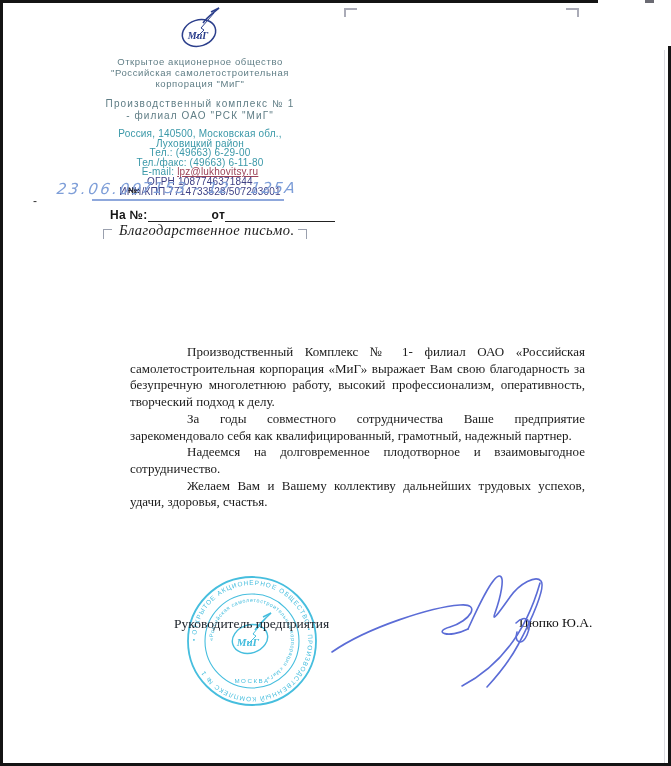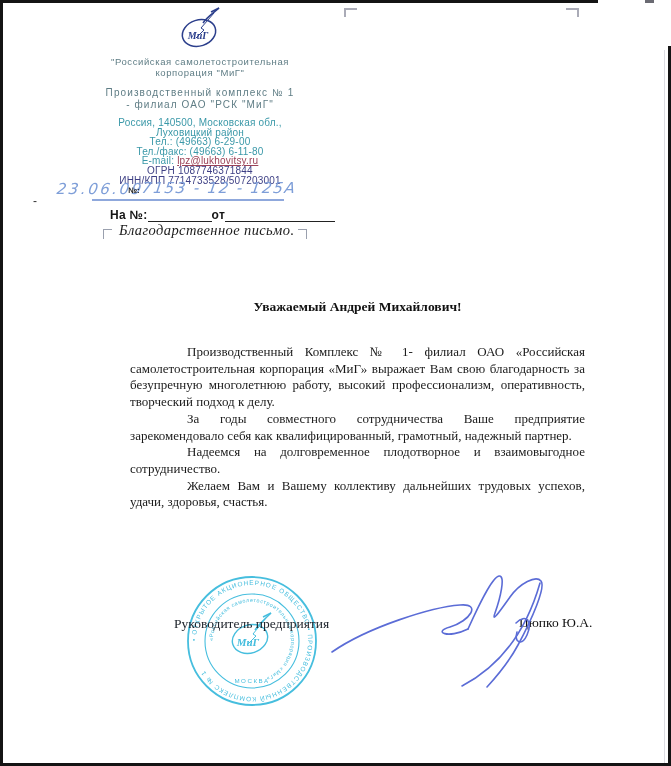--- a/index.html
+++ b/index.html
@@ -86,20 +86,21 @@
         <g fill="none" stroke="#2c3f8c" stroke-width="1.5">
           <ellipse cx="29" cy="28" rx="17" ry="13" transform="rotate(-18 29 28)"></ellipse>
           <path d="M 49 3 C 42 9 37 12 33 18"></path>
           <path d="M 49 3 L 41 7"></path>
           <path d="M 44 8 L 31 23 L 34 25 L 26 33" stroke-width="1"></path>
         </g>
         <text x="28" y="34" text-anchor="middle" font-family="Liberation Serif, serif" font-style="italic" font-weight="bold" font-size="10" fill="#2c3f8c">МиГ</text>
       </svg>
     </div>
     <div class="company">
+      <div>Открытое акционерное общество</div>
       <div>"Российская самолетостроительная</div>
       <div>корпорация "МиГ"</div>
     </div>
     <div class="division">
       <div>Производственный комплекс № 1</div>
       <div>- филиал ОАО "РСК "МиГ"</div>
     </div>
     <div class="address">
       <div>Россия, 140500, Московская обл.,</div>
       <div>Луховицкий район</div>
@@ -129,21 +130,20 @@
 
   <div class="subject">
     <span class="corner corner-l"></span>
     <span>Благодарственное письмо.</span>
     <span class="corner corner-r"></span>
   </div>
 
   <div class="mark-tl"></div>
   <div class="mark-tr"></div>
 
-  <div class="salutation">Уважаемый Андрей Михайлович!</div>
   <div class="body-text">
     <p>Производственный Комплекс № 1- филиал ОАО «Российская самолетостроительная корпорация «МиГ» выражает Вам свою благодарность за безупречную многолетнюю работу, высокий профессионализм, оперативность, творческий подход к делу.</p>
     <p>За годы совместного сотрудничества Ваше предприятие зарекомендовало себя как квалифицированный, грамотный, надежный партнер.</p>
     <p>Надеемся на долговременное плодотворное и взаимовыгодное сотрудничество.</p>
     <p>Желаем Вам и Вашему коллективу дальнейших трудовых успехов, удачи, здоровья, счастья.</p>
   </div>
 
   <div class="stamp">
     <svg width="136" height="136" viewBox="0 0 136 136">
       <defs>

